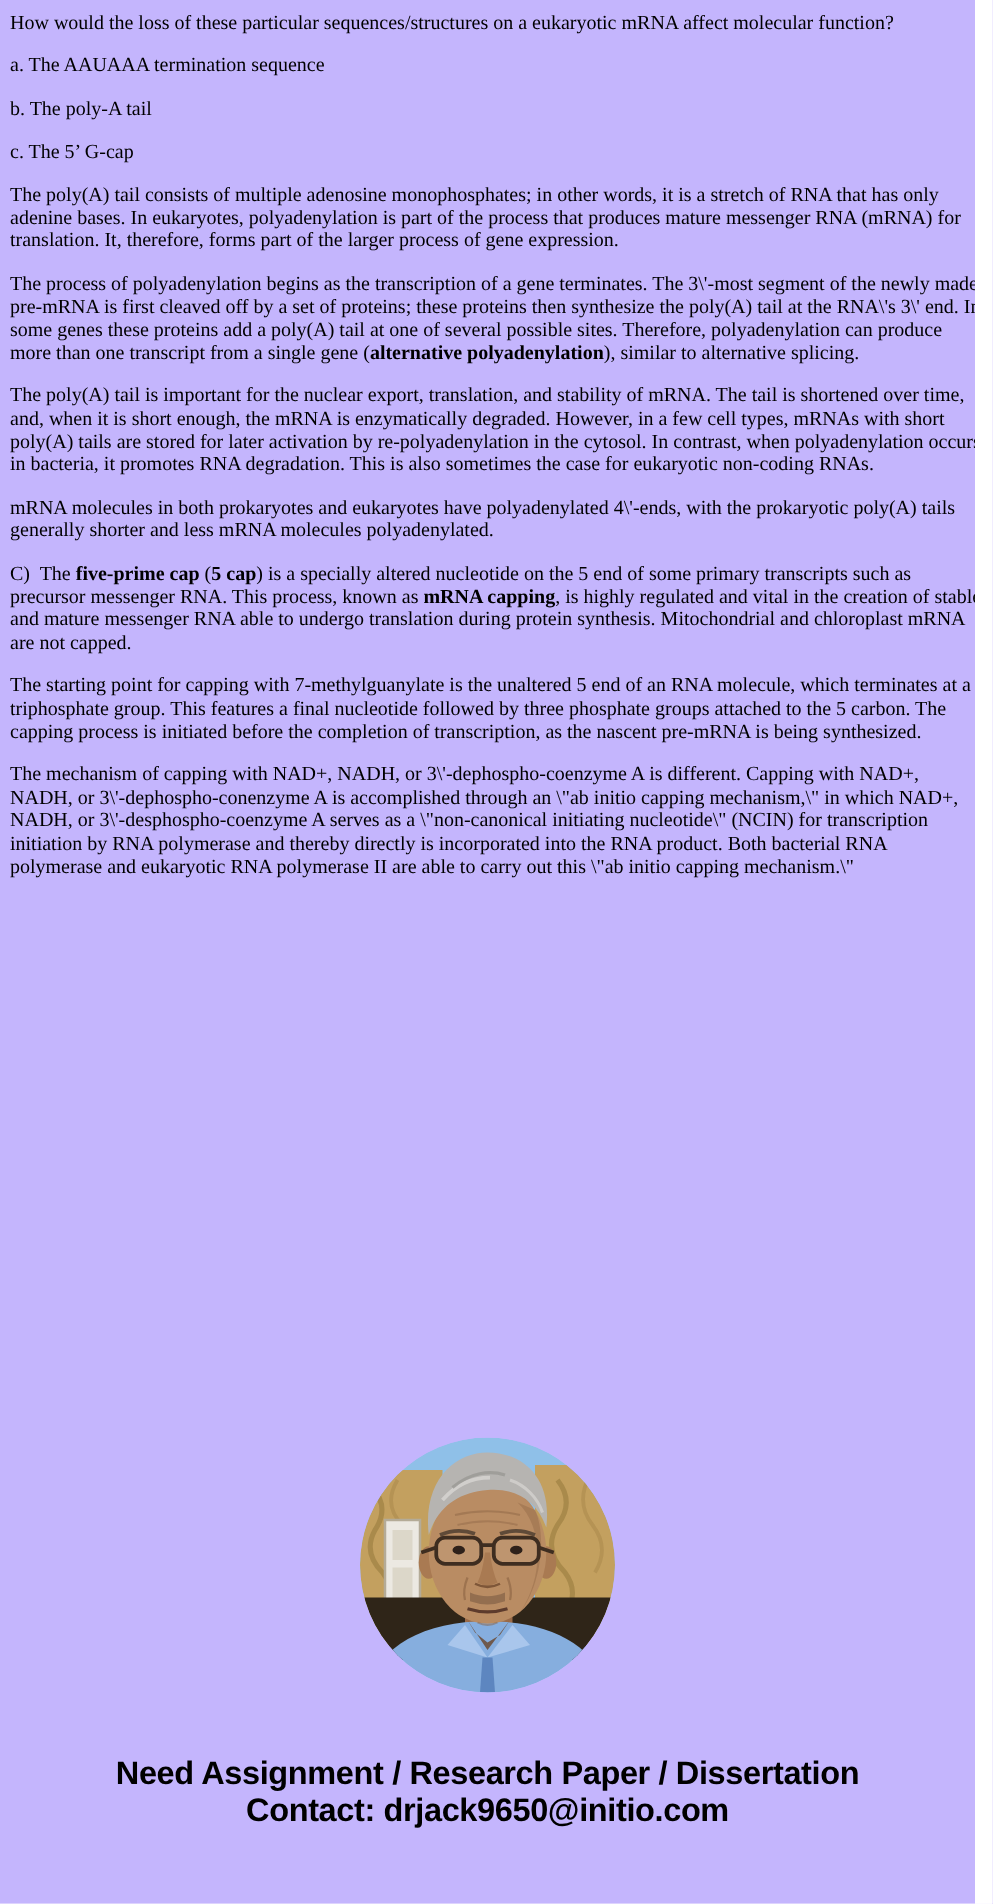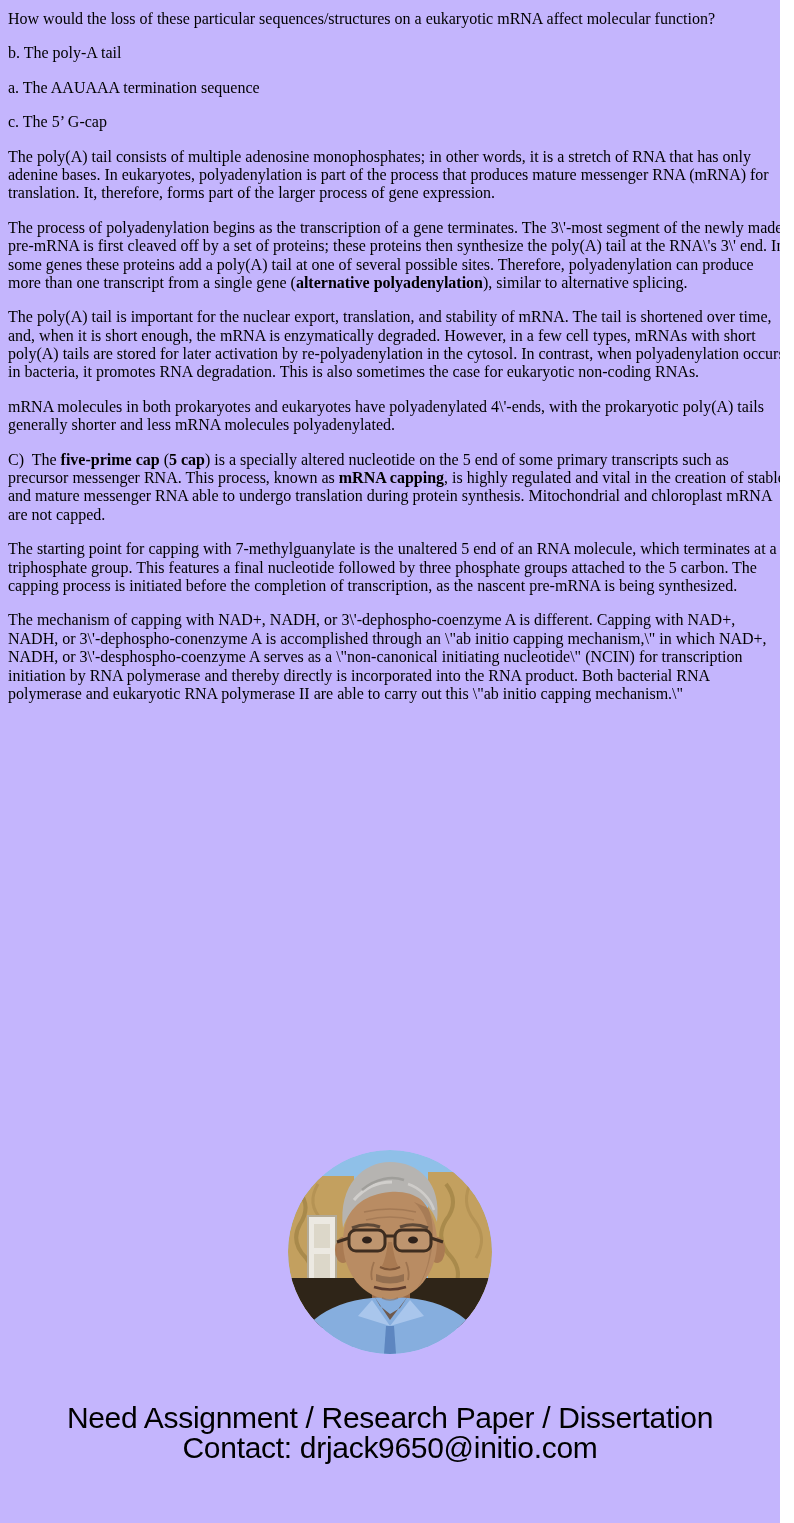--- a/index.html
+++ b/index.html
@@ -42,37 +42,37 @@
     overflow: hidden;
   }
   .avatar-wrap svg { display: block; }
   .footer {
     position: absolute;
     top: 1403px;
     left: 0;
     width: 100%;
     text-align: center;
     font-family: "Liberation Sans", sans-serif;
-    font-weight: normal;
-    font-size: 30px;
+    font-weight: bold;
+    font-size: 26px;
     line-height: 30px;
     letter-spacing: -0.3px;
     color: #000000;
   }
 </style>
 </head>
 <body>
 
 <div class="page">
 
   <div class="content">
     <p>How would the loss of these particular sequences/structures on a eukaryotic mRNA affect molecular function?</p>
     <div>
+        <p>a. The AAUAAA termination sequence</p>
         <p>b. The poly-A tail</p>
-        <p>a. The AAUAAA termination sequence</p>
         <p>c. The 5’ G-cap</p>
       </div>
     <div>
         <p><span>The poly(A) tail consists of multiple adenosine monophosphates; in other words, it is a stretch of RNA that has only adenine bases. In eukaryotes, polyadenylation is part of the process that produces mature messenger RNA (mRNA) for translation. It, therefore, forms part of the larger process of gene expression.</span></p>
         <p><span>The process of polyadenylation begins as the transcription of a gene terminates. The 3\'-most segment of the newly made pre-mRNA is first cleaved off by a set of proteins; these proteins then synthesize the poly(A) tail at the RNA\'s 3\' end. In some genes these proteins add a poly(A) tail at one of several possible sites. Therefore, polyadenylation can produce more than one transcript from a single gene (</span><strong>alternative polyadenylation</strong><span>), similar to alternative splicing.</span></p>
         <p><span>The poly(A) tail is important for the nuclear export, translation, and stability of mRNA. The tail is shortened over time, and, when it is short enough, the mRNA is enzymatically degraded. However, in a few cell types, mRNAs with short poly(A) tails are stored for later activation by re-polyadenylation in the cytosol. In contrast, when polyadenylation occurs in bacteria, it promotes RNA degradation. This is also sometimes the case for eukaryotic non-coding RNAs.</span></p>
         <p><span>mRNA molecules in both prokaryotes and eukaryotes have polyadenylated 4\'-ends, with the prokaryotic poly(A) tails generally shorter and less mRNA molecules polyadenylated.</span></p>
         <p><span>C)  The </span><strong>five-prime cap</strong><span> (</span><strong>5 cap</strong><span>) is a specially altered nucleotide on the 5 end of some primary transcripts such as precursor messenger RNA. This process, known as </span><strong>mRNA capping</strong><span>, is highly regulated and vital in the creation of stable and mature messenger RNA able to undergo translation during protein synthesis. Mitochondrial and chloroplast mRNA are not capped.</span></p>
         <p><span>The starting point for capping with 7-methylguanylate is the unaltered 5 end of an RNA molecule, which terminates at a triphosphate group. This features a final nucleotide followed by three phosphate groups attached to the 5 carbon. The capping process is initiated before the completion of transcription, as the nascent pre-mRNA is being synthesized.</span></p>
         <p><span>The mechanism of capping with NAD+, NADH, or 3\'-dephospho-coenzyme A is different. Capping with NAD+, NADH, or 3\'-dephospho-conenzyme A is accomplished through an \"ab initio capping mechanism,\" in which NAD+, NADH, or 3\'-desphospho-coenzyme A serves as a \"non-canonical initiating nucleotide\" (NCIN) for transcription initiation by RNA polymerase and thereby directly is incorporated into the RNA product. Both bacterial RNA polymerase and eukaryotic RNA polymerase II are able to carry out this \"ab initio capping mechanism.\"</span></p>

